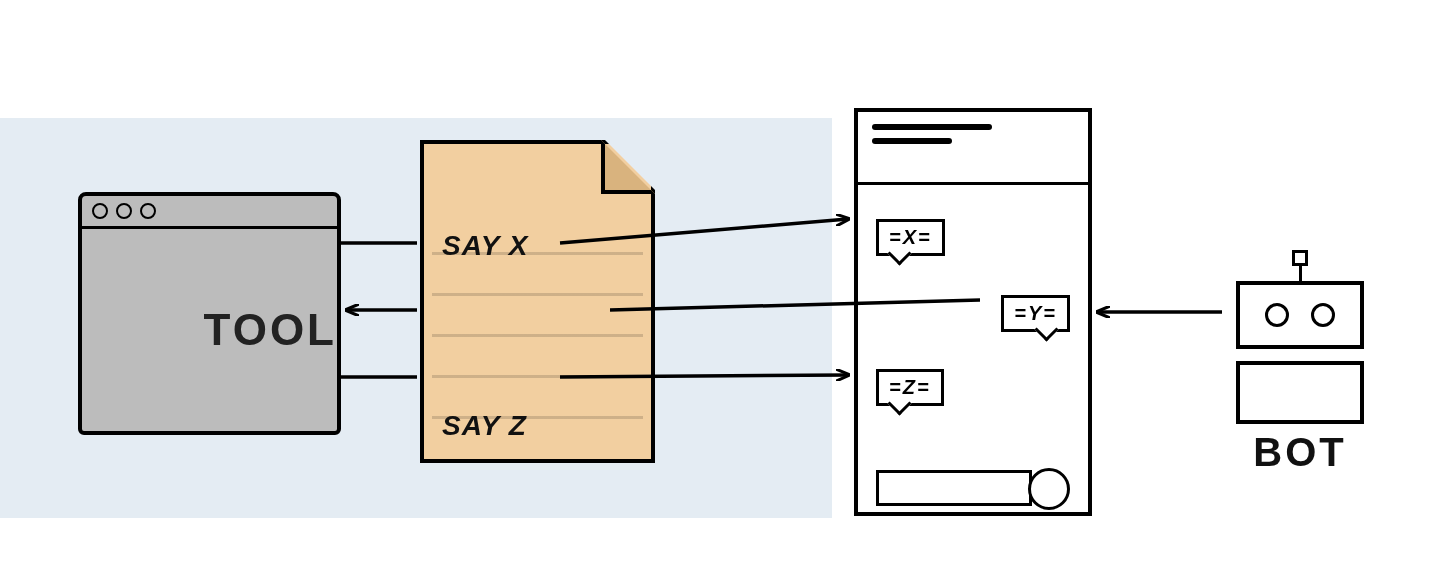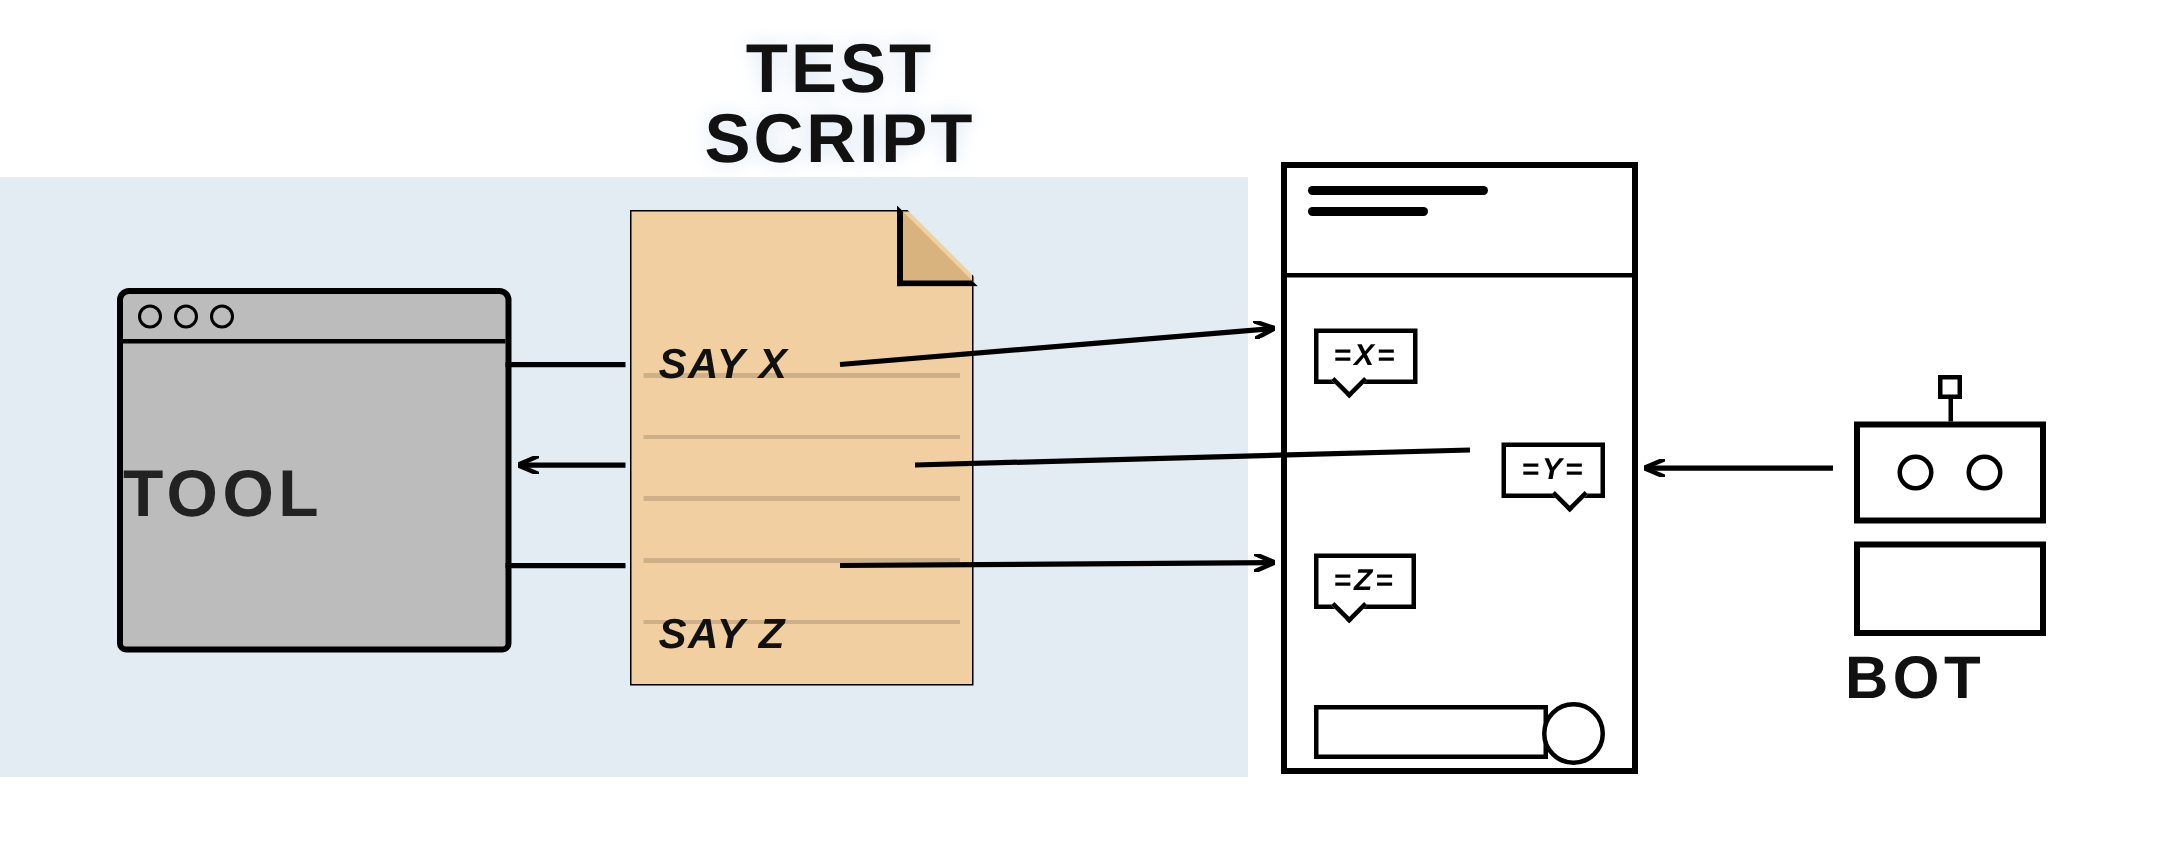--- a/index.html
+++ b/index.html
@@ -50,21 +50,21 @@
     width: 12px;
     height: 12px;
     border: 2.5px solid #000;
     border-radius: 50%;
     background: transparent;
   }
   .tool-body {
     height: calc(100% - 33px);
     display: flex;
     align-items: center;
-    justify-content: flex-start;
+    justify-content: flex-end;
   }
   .tool-label {
     font-size: 44px;
     font-weight: 700;
     letter-spacing: 3px;
     color: #222;
   }
 
   
   .script-title {
@@ -85,21 +85,21 @@
       2px -2px 0 #fff,
       -2px -2px 0 #fff;
   }
   .script-doc {
     position: absolute;
     left: 420px;
     top: 140px;
     width: 227px;
     height: 315px;
     background: #f2cfa0;
-    border: 1px solid #000000;
+    border: 4px solid #000000;
   }
   .script-doc .dogear {
     position: absolute;
     right: -4px;
     top: -4px;
     width: 50px;
     height: 50px;
     background: #d9b37e;
     border-left: 4px solid #000;
     border-bottom: 4px solid #000;
@@ -225,21 +225,21 @@
     border-radius: 50%;
     background: #fff;
   }
 
   
   .bot {
     position: absolute;
     left: 1230px;
     top: 250px;
     width: 140px;
-    text-align: left;
+    text-align: center;
   }
   .bot .antenna {
     width: 3px;
     height: 16px;
     background: #000;
     margin: 0 auto;
   }
   .bot .antenna-tip {
     width: 10px;
     height: 10px;
@@ -297,24 +297,20 @@
     <div class="tool-titlebar">
       <span class="dot"></span>
       <span class="dot"></span>
       <span class="dot"></span>
     </div>
     <div class="tool-body">
       <span class="tool-label">TOOL</span>
     </div>
   </div>
 
-  <div class="script-title">
-    <div>TEST</div>
-    <div>SCRIPT</div>
-  </div>
 
   <div class="script-doc">
     <div class="dogear-cover"></div>
     <div class="dogear"></div>
     <div class="script-line l1">SAY X</div>
     <div class="script-line l3">SAY Z</div>
   </div>
 
   <div class="chat">
     <div class="chat-header">

